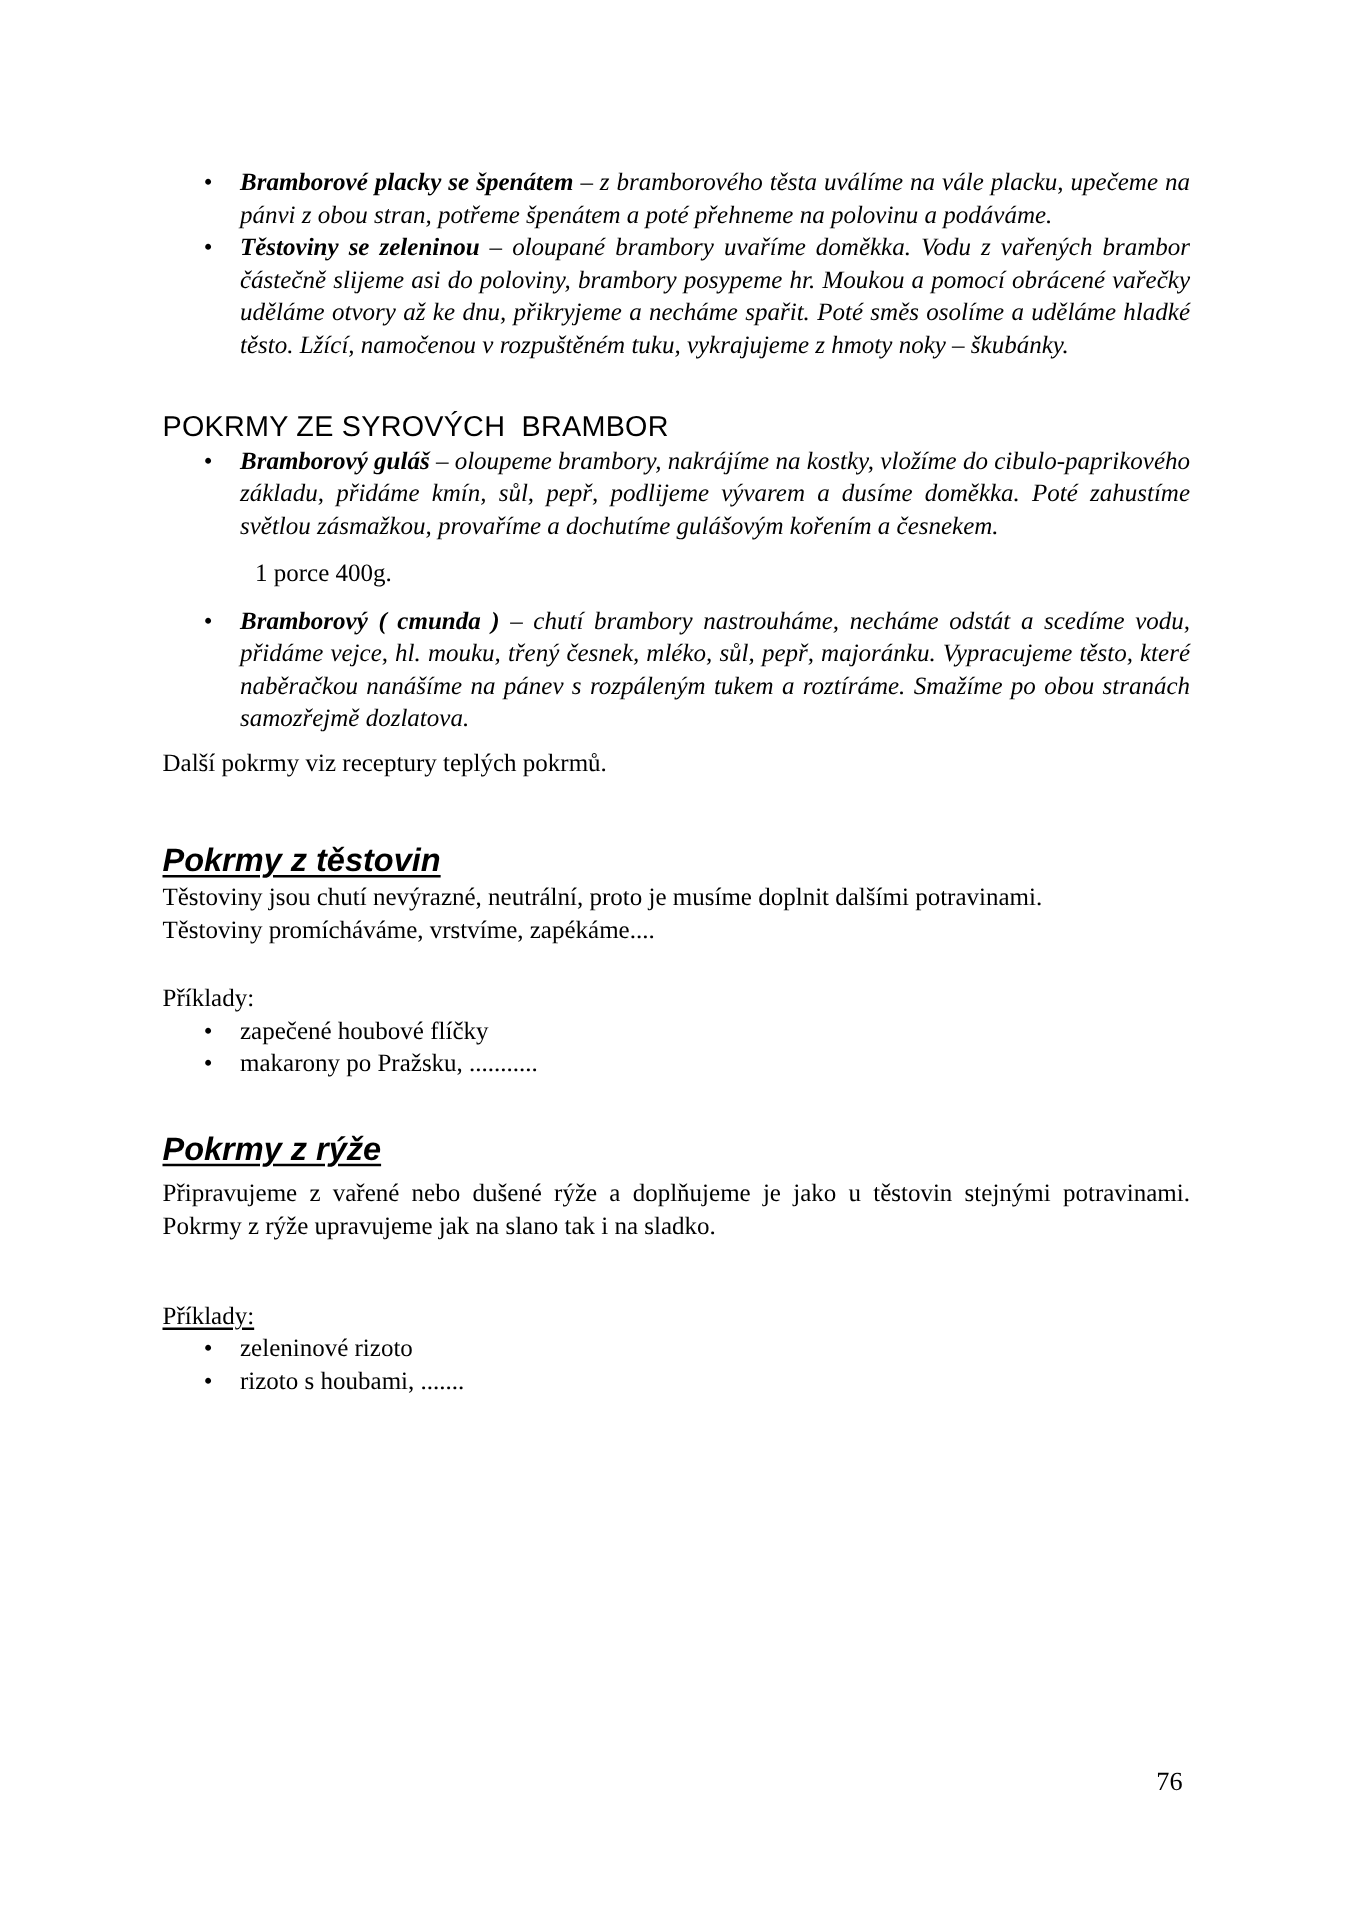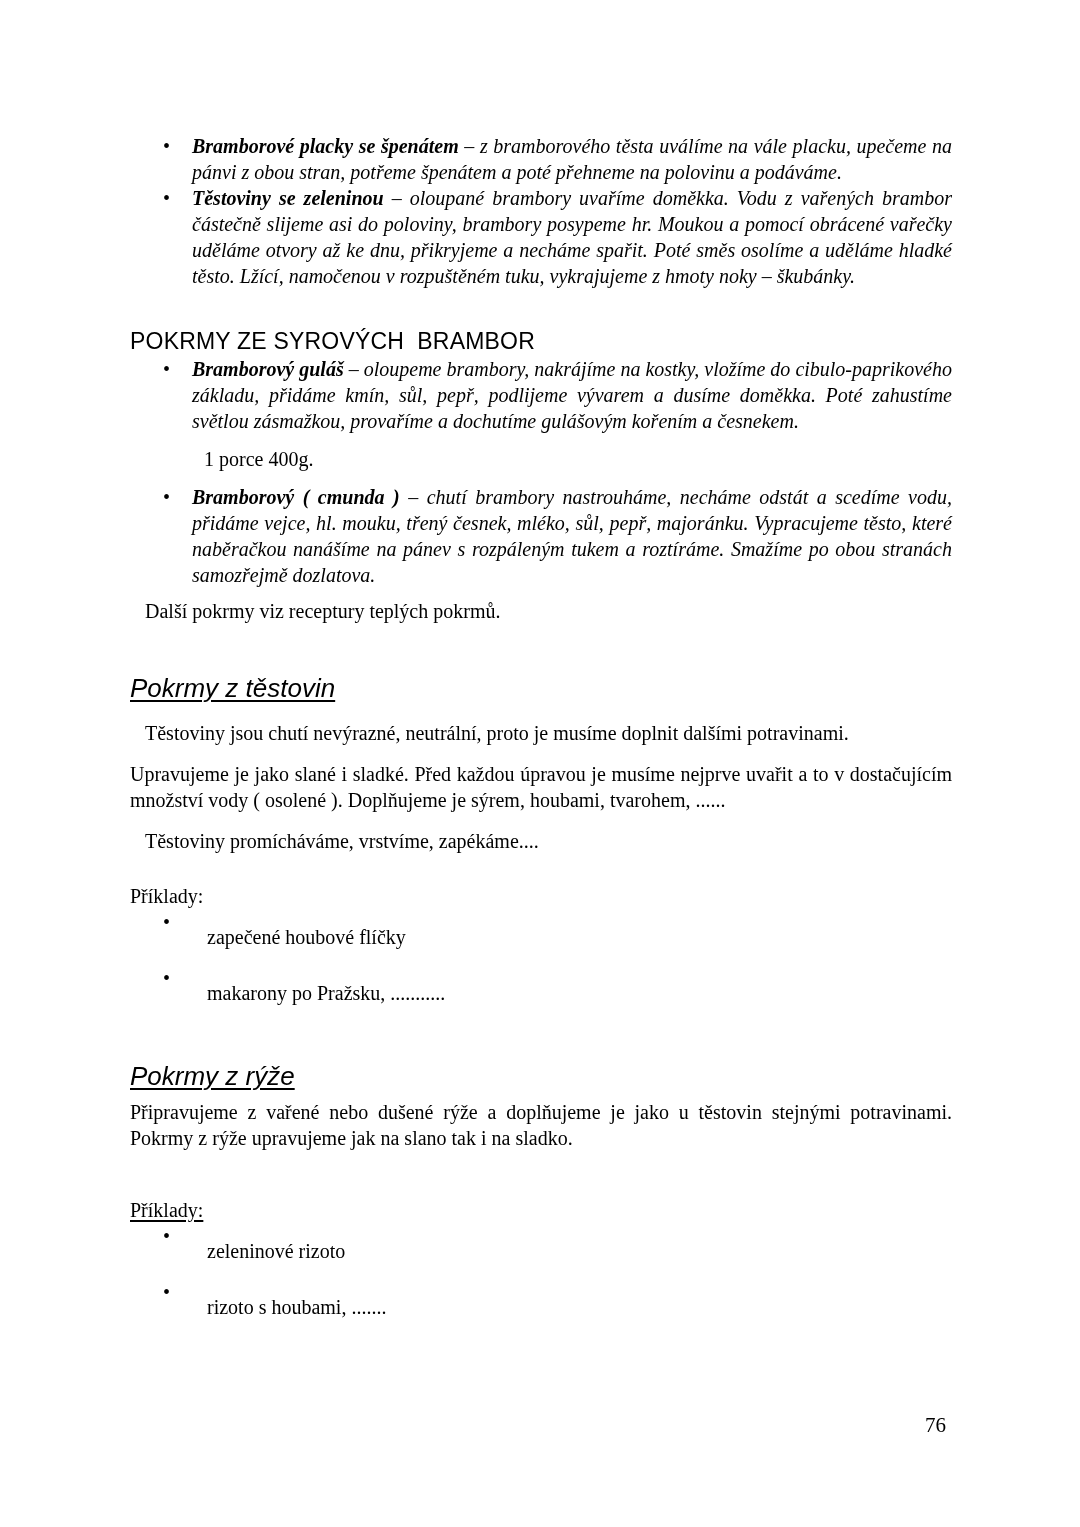--- a/index.html
+++ b/index.html
@@ -40,33 +40,33 @@
     font-family: "Liberation Sans", sans-serif;
     font-weight: normal;
     font-size: 23px;
     line-height: 30px;
     margin: 37px 0 0 0;
     white-space: pre-wrap;
     letter-spacing: 0.2px;
   }
   .h-section {
     font-family: "Liberation Sans", sans-serif;
-    font-weight: normal;
+    font-weight: bold;
     font-style: italic;
     font-size: 26px;
     line-height: 34px;
     text-decoration: underline;
     text-decoration-thickness: 2px;
     text-underline-offset: 3px;
     margin: 0;
   }
   .h-pasta { margin-top: 47px; }
   .h-rice  { margin-top: 38px; }
   
-  .para { margin: 15px; }
+  .para { margin: 0; }
   .para-just { margin: 0; text-align: justify; }
   .mt12 { margin-top: 12px; }
   .mt10 { margin-top: 10px; }
   .mt6  { margin-top: 6px; }
   .label { margin: 29px 0 0 0; }
   .label-rice { margin-top: 46px; }
   .underlined { text-decoration: underline; text-underline-offset: 3px; }
   .pagenum {
     position: absolute;
     left: 925px;
@@ -112,21 +112,20 @@
         <div class="li-body">
           <p class="just"><b>Bramborový ( cmunda )</b><span> – chutí brambory nastrouháme, necháme odstát a scedíme vodu, přidáme vejce, hl. mouku, třený česnek, mléko, sůl, pepř, majoránku. Vypracujeme těsto, které naběračkou nanášíme na pánev s rozpáleným tukem  a roztíráme. Smažíme po obou stranách samozřejmě dozlatova.</span></p>
         </div>
       </li>
     </ul>
 
     <p class="para mt10">Další pokrmy viz receptury teplých pokrmů.</p>
 
     <h2 class="h-section h-pasta">Pokrmy z těstovin</h2>
     <p class="para">Těstoviny jsou chutí nevýrazné, neutrální, proto je musíme doplnit dalšími potravinami.</p>
-    <p class="para-just">Upravujeme je jako slané i sladké. Před každou úpravou je musíme nejprve uvařit a to v dostačujícím množství vody ( osolené ).  Doplňujeme je  sýrem, houbami, tvarohem, ......</p>
     <p class="para">Těstoviny promícháváme, vrstvíme, zapékáme....</p>
 
     <p class="label">Příklady:</p>
     <ul class="doc-list">
       <li class="doc-item">
         <span class="bullet">•</span>
         <div class="li-body">
           <p class="para">zapečené houbové flíčky</p>
         </div>
       </li>

